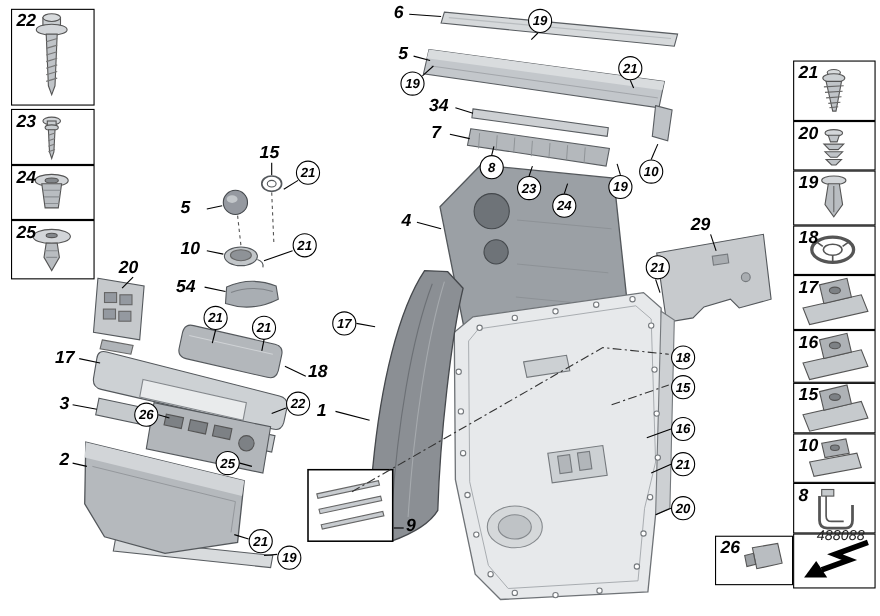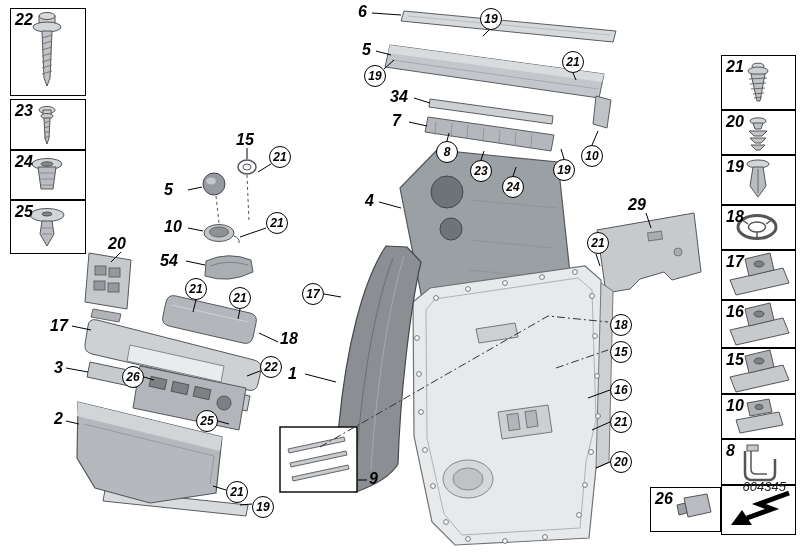--- a/index.html
+++ b/index.html
@@ -373,14 +373,14 @@
   <div class="callout" style="left:610px;top:341px">15</div>
   <div class="callout" style="left:610px;top:379px">16</div>
   <div class="callout" style="left:610px;top:411px">21</div>
   <div class="callout" style="left:610px;top:451px">20</div>
   <div class="callout" style="left:260px;top:356px">22</div>
   <div class="callout" style="left:122px;top:366px">26</div>
   <div class="callout" style="left:196px;top:410px">25</div>
   <div class="callout" style="left:226px;top:481px">21</div>
   <div class="callout" style="left:252px;top:496px">19</div>
 
-  <div class="fignum">604345</div>
+  <div class="fignum">488088</div>
 </div>
 
 </body></html>

